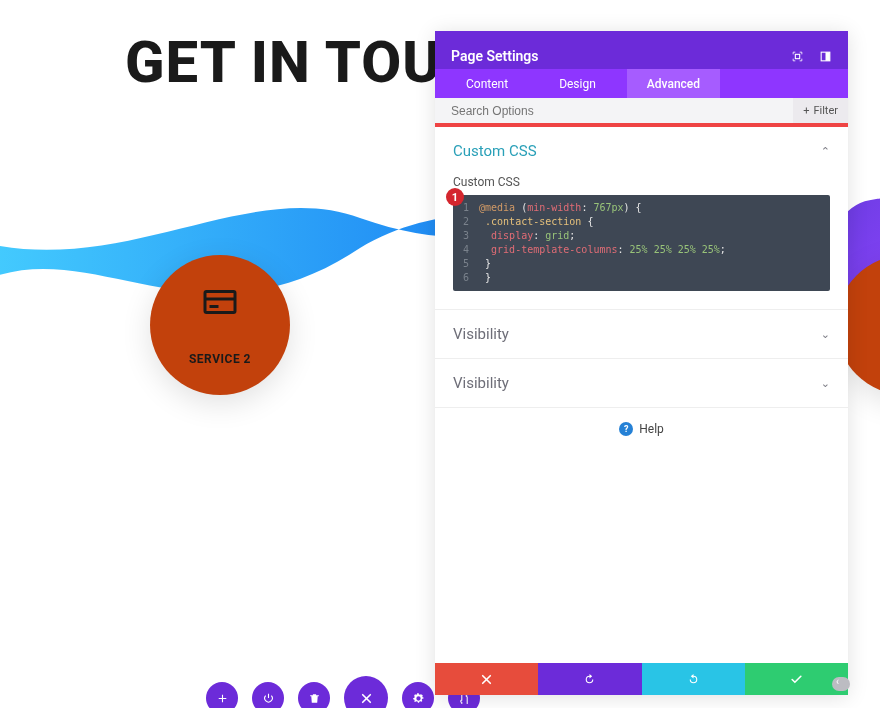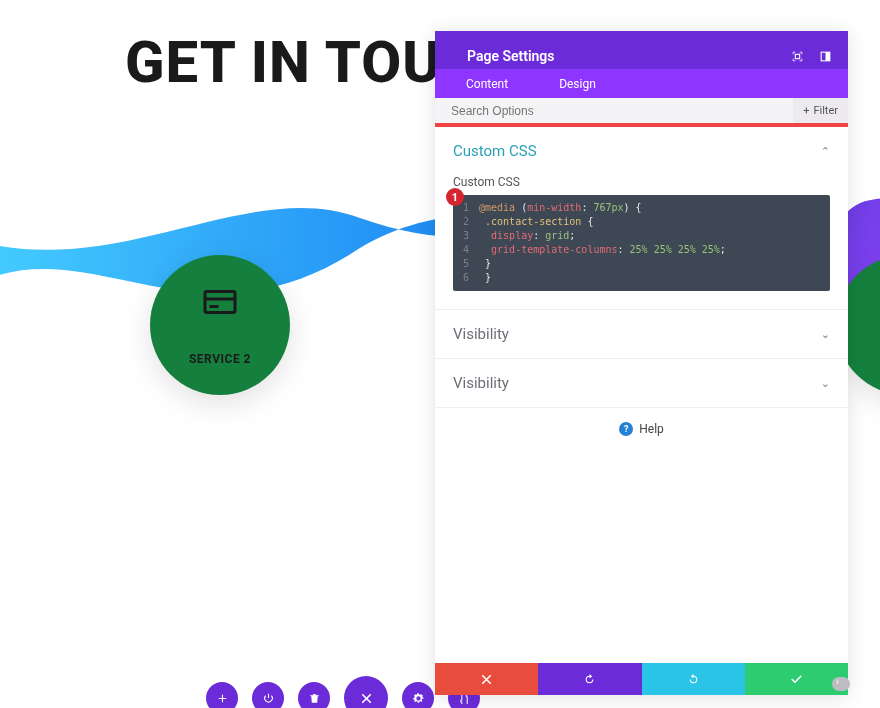--- a/index.html
+++ b/index.html
@@ -45,21 +45,21 @@
     border-radius: 60% 40% 50% 50%;
     transform: rotate(-10deg);
     z-index: 0;
   }
 
   .service-card {
     position: absolute;
     width: 140px;
     height: 140px;
     border-radius: 50%;
-    background: #15803d;
+    background: #c2410c;
     box-shadow: 0 8px 30px rgba(0,0,0,0.12);
     display: flex;
     flex-direction: column;
     align-items: center;
     justify-content: center;
     gap: 28px;
     z-index: 2;
   }
   .service-2 { top: 255px; left: 150px; }
   .service-4 { top: 255px; right: -96px; }
@@ -108,21 +108,21 @@
     background: #fff;
     display: flex;
     flex-direction: column;
     box-shadow: 0 2px 20px rgba(0,0,0,0.12);
     z-index: 10;
   }
 
   .panel-top {
     background: #6c2bd9;
     color: #fff;
-    padding: 12px 16px 0 32px;
+    padding: 12px 16px 0 16px;
     display: flex;
     justify-content: space-between;
     align-items: center;
     height: 38px;
   }
   .panel-title { font-size: 14px; font-weight: 600; }
   .panel-top-icons { display: flex; gap: 14px; }
   .panel-top-icons .top-icon { width: 14px; height: 14px; cursor: pointer; display:flex; align-items:center; justify-content:center; }
   .panel-top-icons svg { width: 13px; height: 13px; fill: #fff; }
 
@@ -371,20 +371,21 @@
             <rect x="4" y="4" width="16" height="16" fill="none" stroke="#fff" stroke-width="2"></rect>
             <rect x="12" y="4" width="8" height="16" fill="#fff"></rect>
           </svg>
       </span>
     </div>
   </div>
 
   <div class="tabs">
     <div class="tab">Content</div>
     <div class="tab">Design</div>
+    <div class="tab active">Advanced</div>
   </div>
 
   <div class="search-row">
     <input class="search-input" placeholder="Search Options" style="">
     <div class="filter-btn">
       <span>+</span>
       <span>Filter</span>
     </div>
   </div>
 

